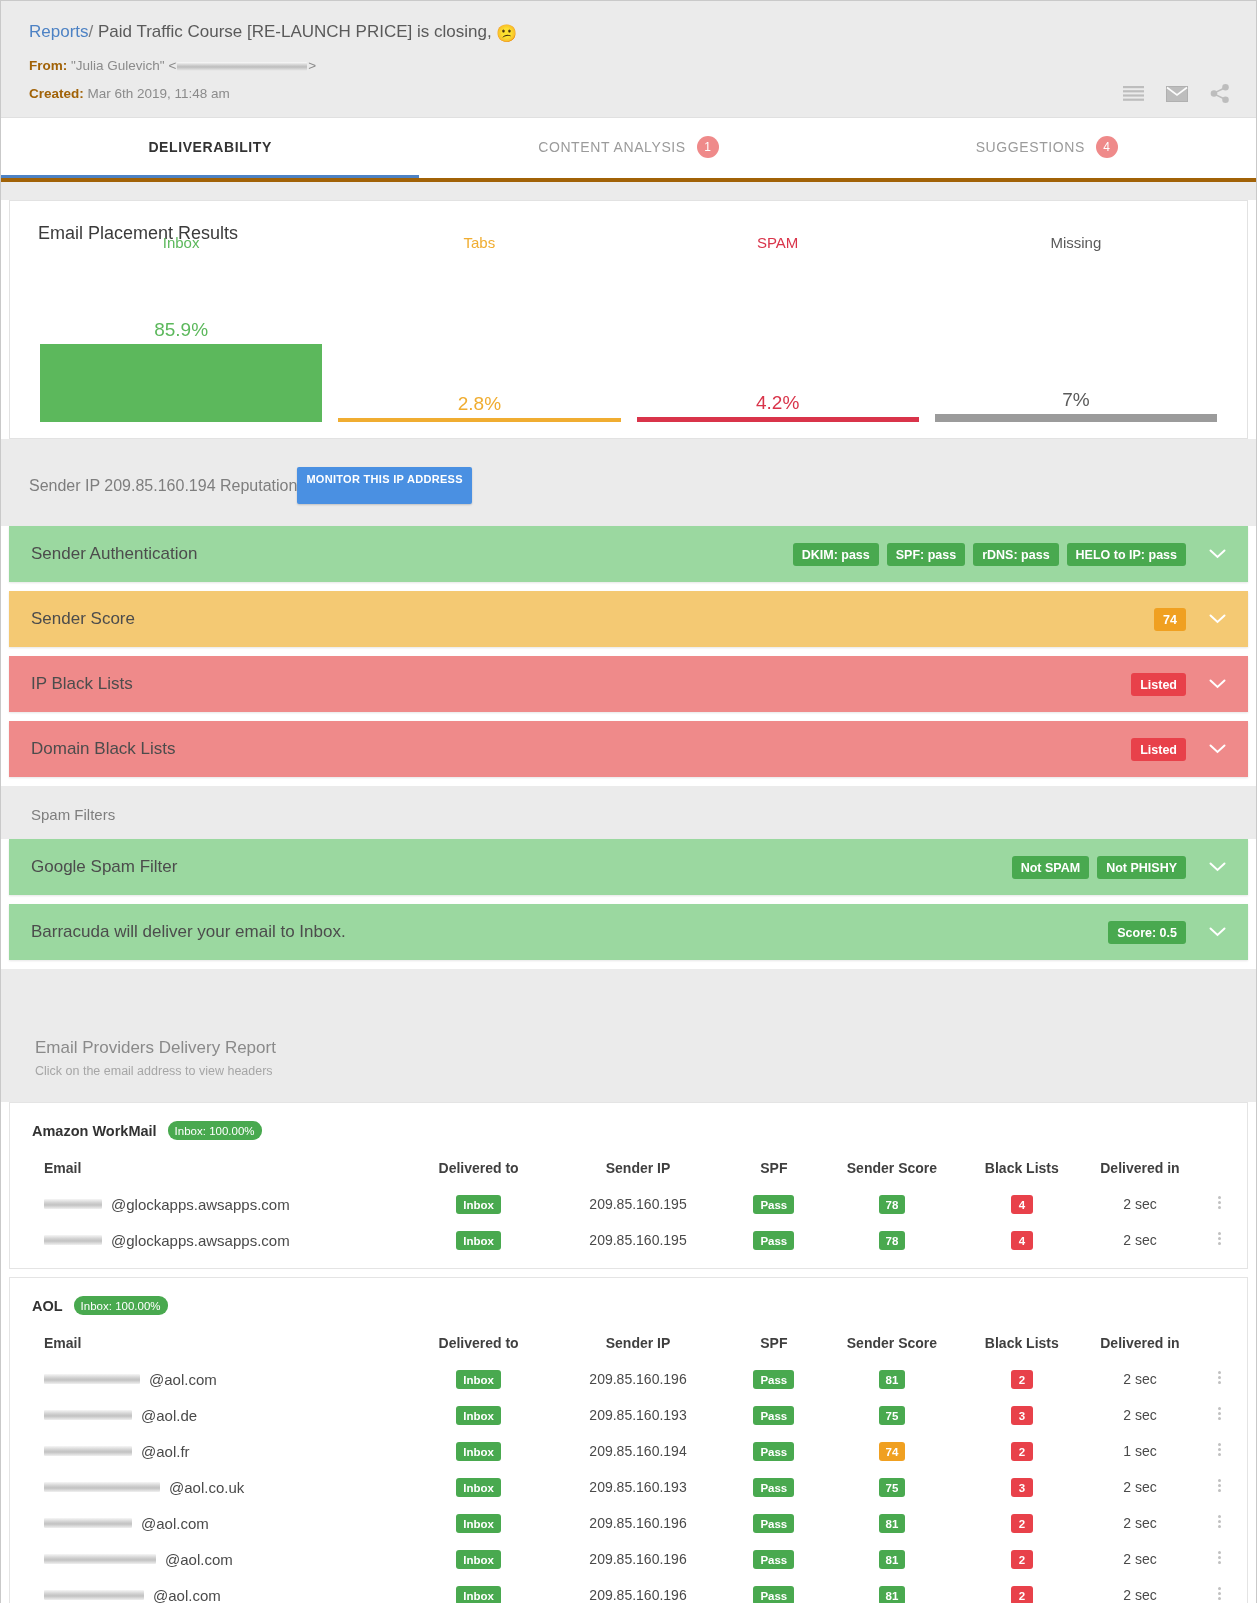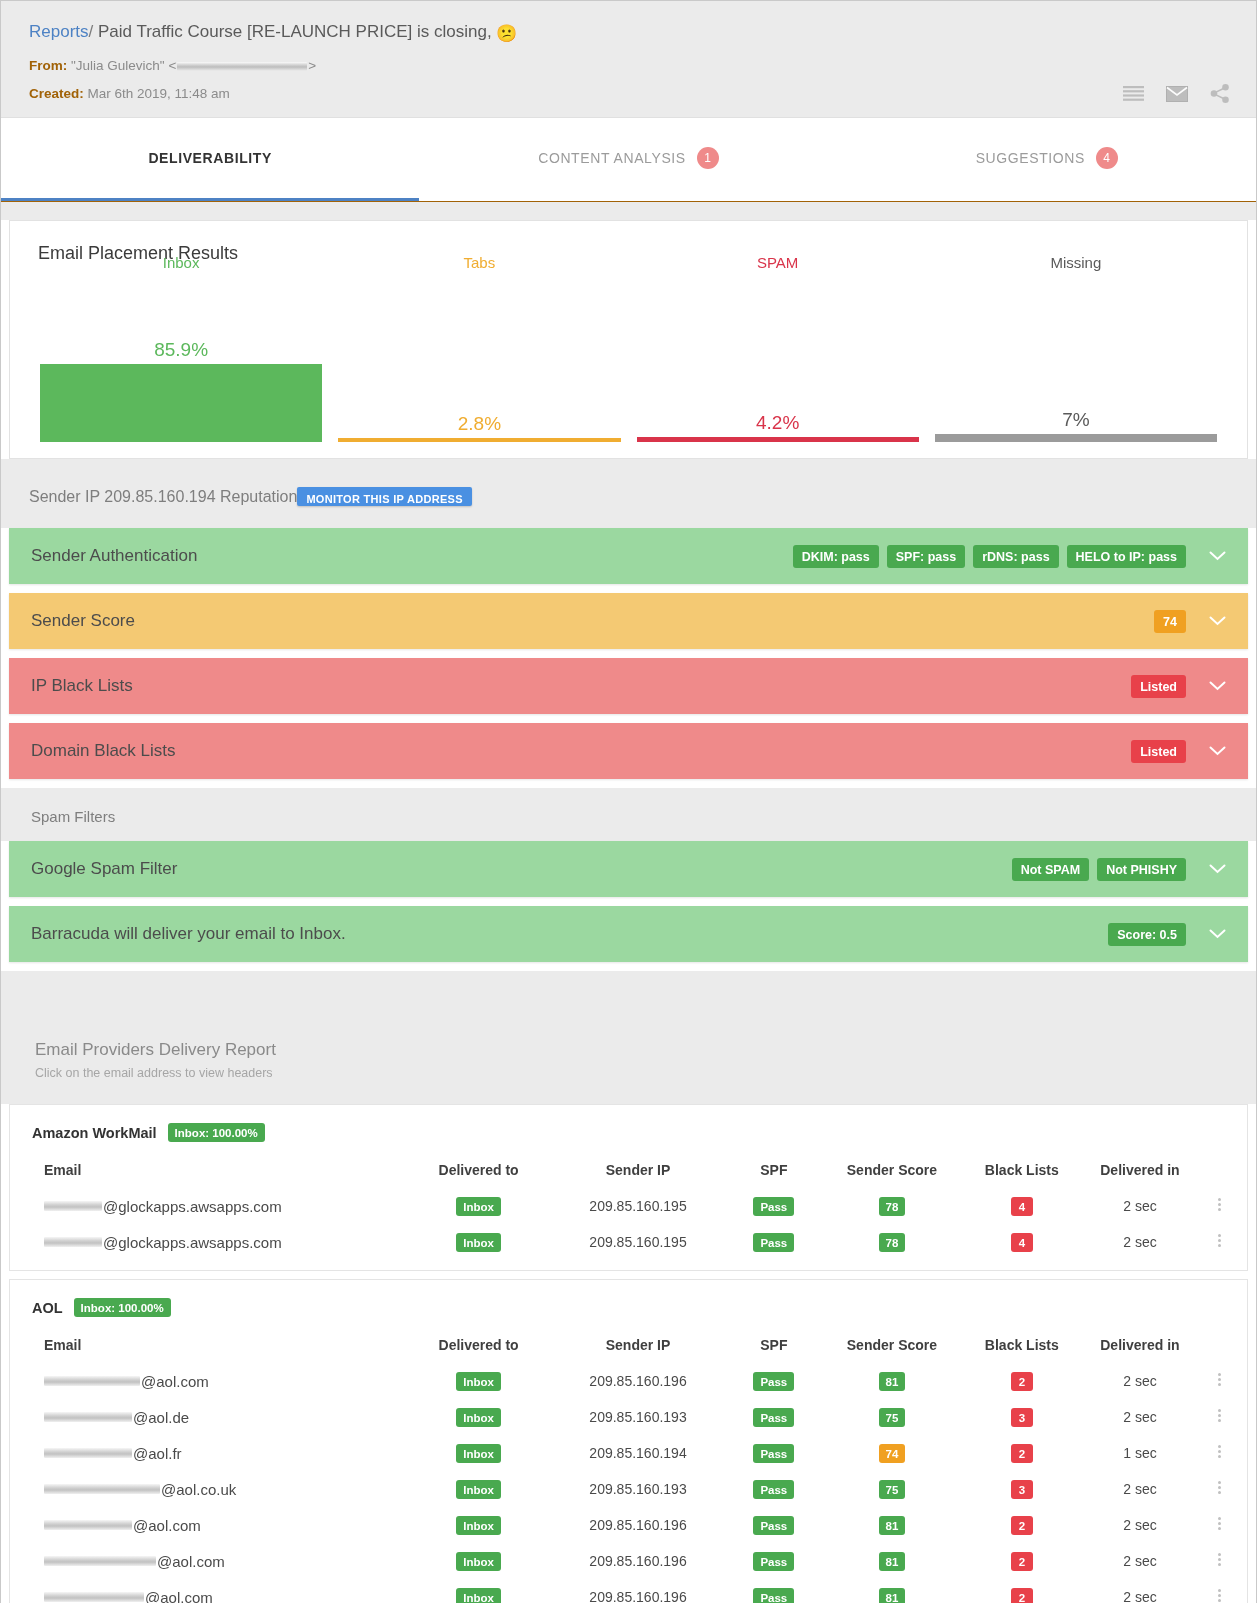--- a/index.html
+++ b/index.html
@@ -72,22 +72,22 @@
     display: flex;
     gap: 22px;
     align-items: center;
   }
   .hicon { cursor: pointer; opacity: .85; }
 
   
   .tabs {
     display: flex;
     background: #ffffff;
-    border-bottom: 1px solid #a16207;
-    height: 84px;
+    border-bottom: 4px solid #a16207;
+    height: 64px;
   }
   .tab {
     flex: 1;
     display: flex;
     align-items: center;
     justify-content: center;
     gap: 11px;
     font-size: 14px;
     letter-spacing: .6px;
     color: #9b9b9b;
@@ -161,21 +161,21 @@
     align-items: center;
     gap: 0;
   }
   .rep-label { font-size: 16px; color: #7e7e7e; }
   .btn-monitor {
     background: #4a90e2;
     color: #ffffff;
     font-size: 11px;
     font-weight: bold;
     letter-spacing: .3px;
-    padding: 6px 9px 1px 9px;
+    padding: 6px 9px 19px 9px;
     border: none;
     border-radius: 2px;
     cursor: pointer;
     box-shadow: 0 1px 2px rgba(0,0,0,.18);
     font-family: "Liberation Sans", sans-serif;
   }
 
   
   .acc-row {
     margin: 0 8px 9px 8px;
@@ -239,22 +239,22 @@
     display: flex;
     align-items: center;
     gap: 11px;
     padding: 4px 0 4px 14px;
   }
   .prov-name { font-size: 14.5px; font-weight: bold; color: #333333; }
   .badge-inbox {
     background: #49a94f;
     color: #ffffff;
     font-size: 11.5px;
-    font-weight: bold;
-    border-radius: 3px;
+    font-weight: normal;
+    border-radius: 9px;
     padding: 4px 7px 3px 7px;
   }
 
   table.dtab {
     width: 100%;
     border-collapse: collapse;
     margin-top: 6px;
     table-layout: fixed;
   }
   table.dtab th {
@@ -267,21 +267,21 @@
   table.dtab th.c-email { text-align: left; padding-left: 26px; }
   table.dtab td {
     font-size: 14px;
     color: #4a4a4a;
     padding: 8px 6px;
     text-align: center;
     vertical-align: middle;
   }
   table.dtab td.c-email { text-align: left; padding-left: 26px; }
   .email-cell { display: inline-flex; align-items: center; cursor: pointer; }
-  .email-dom { color: #4a4a4a; font-size: 15px; }
+  .email-dom { color: #4a4a4a; font-size: 15px; padding-left: 8px; }
   .mini {
     display: inline-block;
     color: #ffffff;
     font-size: 11.5px;
     font-weight: bold;
     border-radius: 3px;
     padding: 4px 7px 3px 7px;
     min-width: 22px;
   }
   .m-green  { background: #49a94f; }

